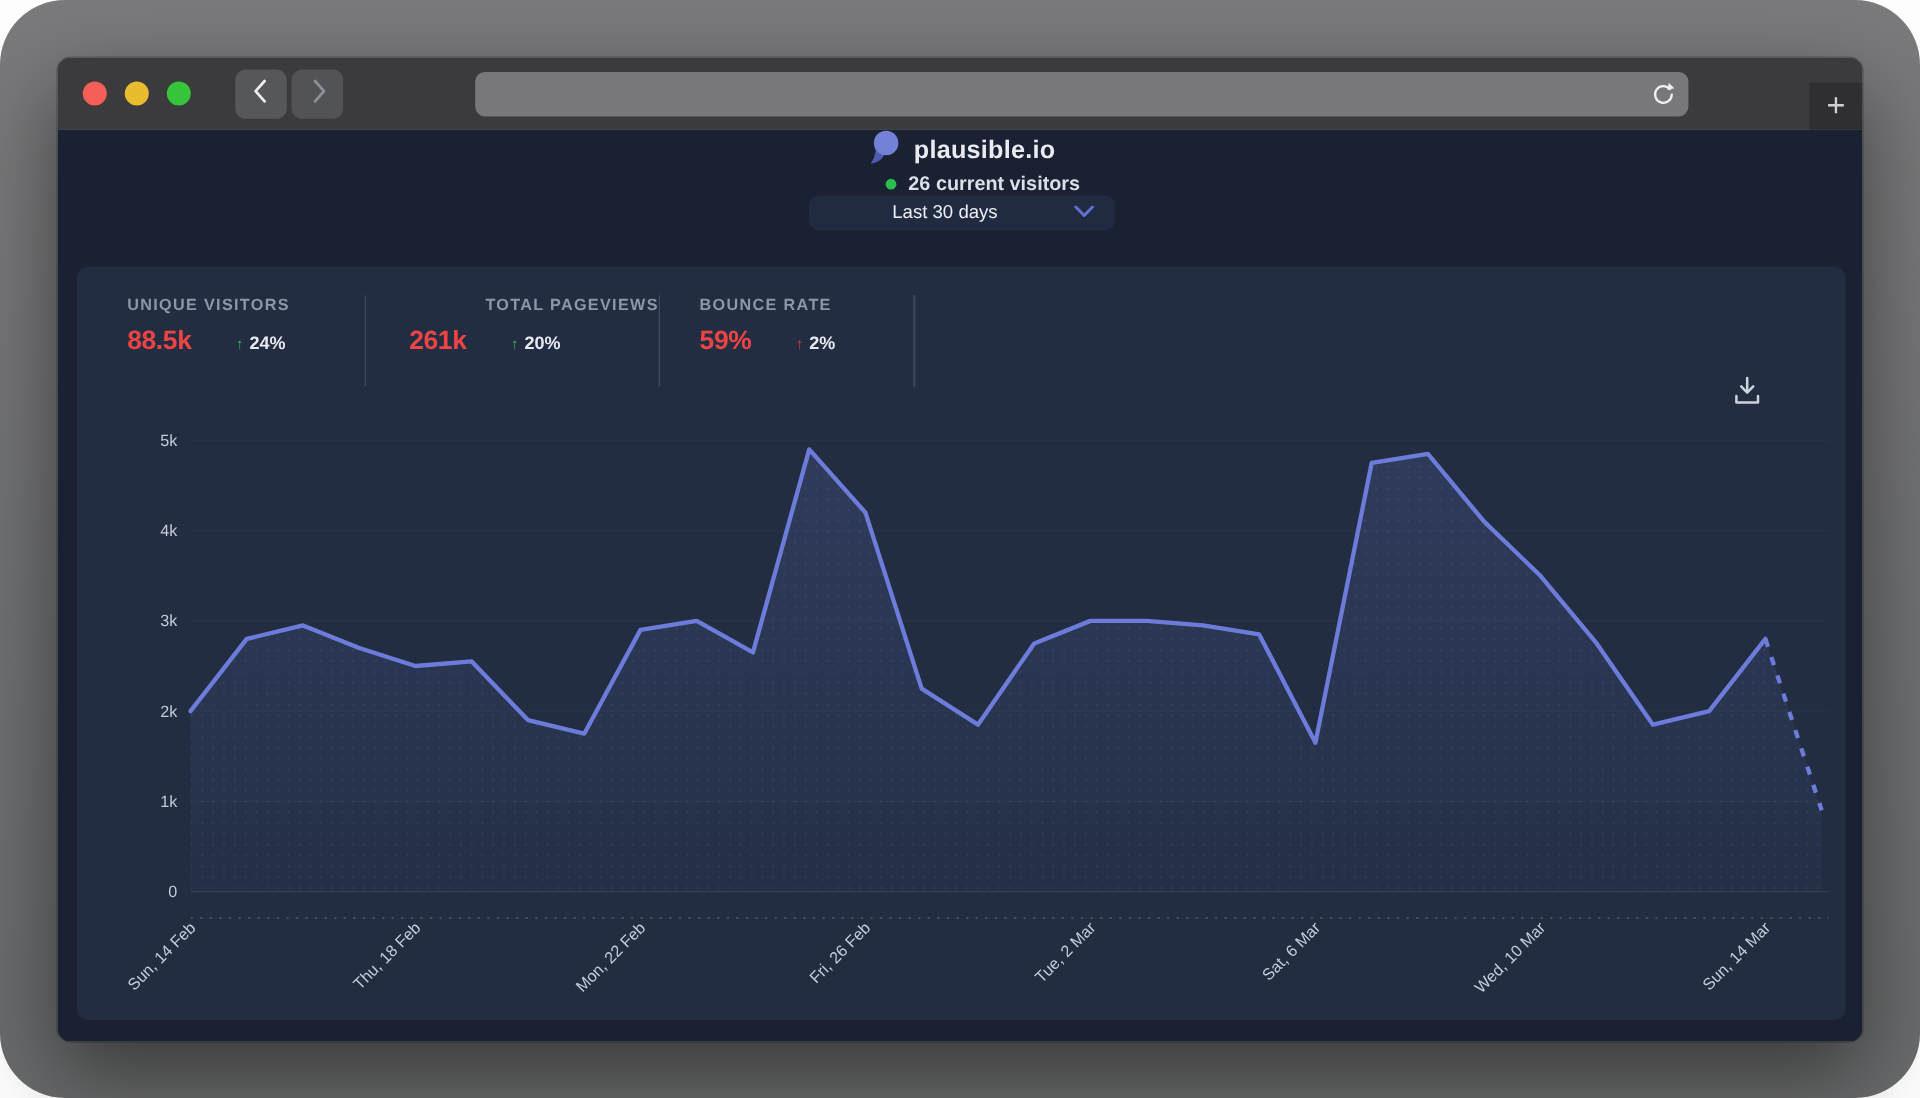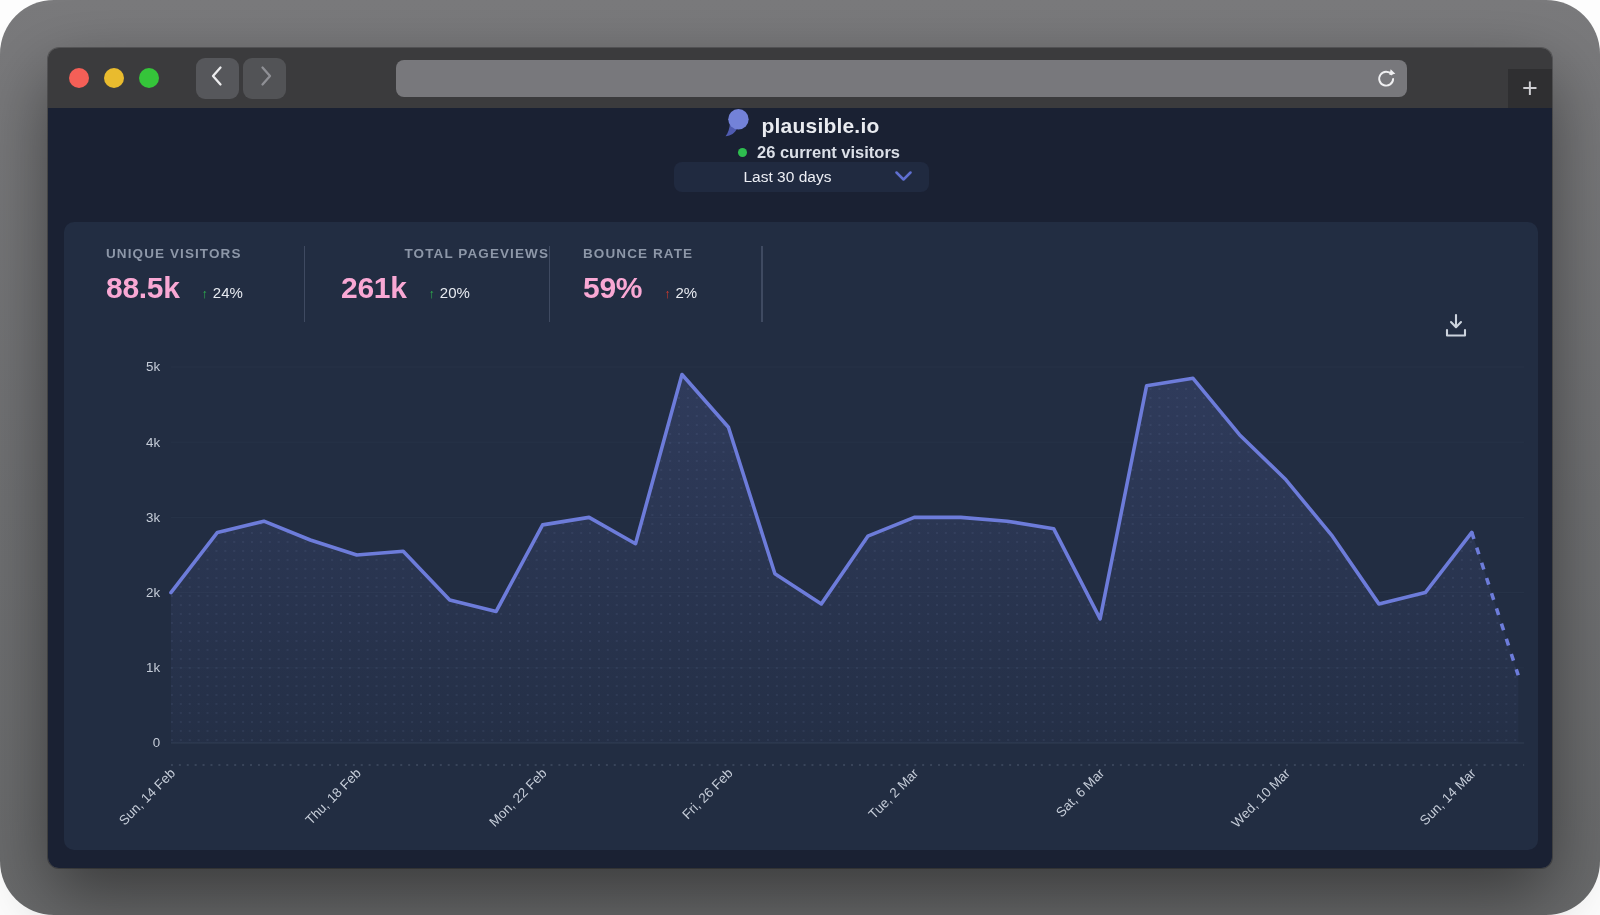--- a/index.html
+++ b/index.html
@@ -46,31 +46,31 @@
 
   
   .card { position:relative; margin:30px 16px 0; width:1474px; height:628px;
     background:#222d42; border-radius:10px;padding-left:18px; }
 
   .stats { position:absolute; top:24px; left:42px; display:flex; }
   .stat { }
   .stat .lab { font-size:13.5px; font-weight:bold; letter-spacing:1.1px;
     color:#8d97a8; text-transform:uppercase; white-space:nowrap; }
   .stat .row { display:flex; align-items:baseline; margin-top:10px; }
-  .stat .val { font-size:30px; font-weight:bold; color:#f9a8d4; letter-spacing:-.3px; white-space:nowrap; }
-  .stat .delta { margin-left:22px; font-size:15px; font-weight:400; color:#e7eaf0; white-space:nowrap; }
+  .stat .val { font-size:22px; font-weight:bold; color:#ef4444; letter-spacing:-.3px; white-space:nowrap; }
+  .stat .delta { margin-left:37px; font-size:15px; font-weight:700; color:#e7eaf0; white-space:nowrap; }
   .stat .arrow { font-size:12.5px; margin-right:5px; }
   .arrow.pos { color:#2eb64e; } .arrow.neg { color:#d93a2b; }
   .stat.g1{ width:198px; } .stat.g2{ width:244px; padding-left:36px;text-align:right; }
   .stat.g3{ width:211px; padding-left:33px; } .stat.g4{ width:276px; padding-left:29px; }
   .vdiv { width:1px; height:76px; background:#3f4a61; }
 
   .download-btn { position:absolute; top:90px; right:70px; cursor:pointer; }
 
-  .chart-wrap { position:absolute; left:17px; right:0; top:120px; height:508px; }
+  .chart-wrap { position:absolute; left:4px; right:0; top:120px; height:508px; }
   .chart-wrap svg { width:100%; height:100%; display:block; }
   .axis-label { fill:#c5ccd8; font-size:13.5px; font-family:"Liberation Sans","DejaVu Sans",sans-serif; }
 </style>
 </head>
 <body>
 
 <div class="frame">
   <div class="window">
 
     <div class="chrome">

